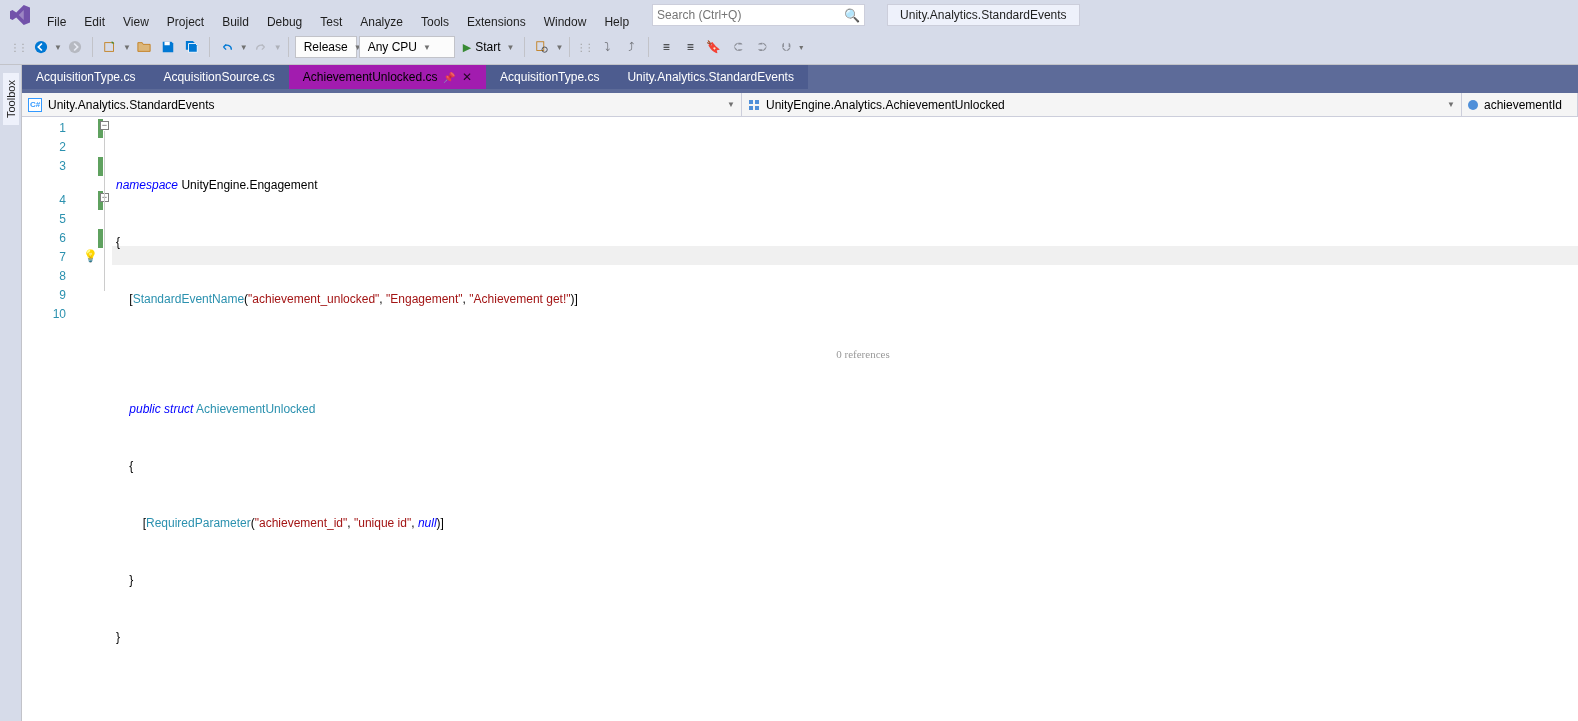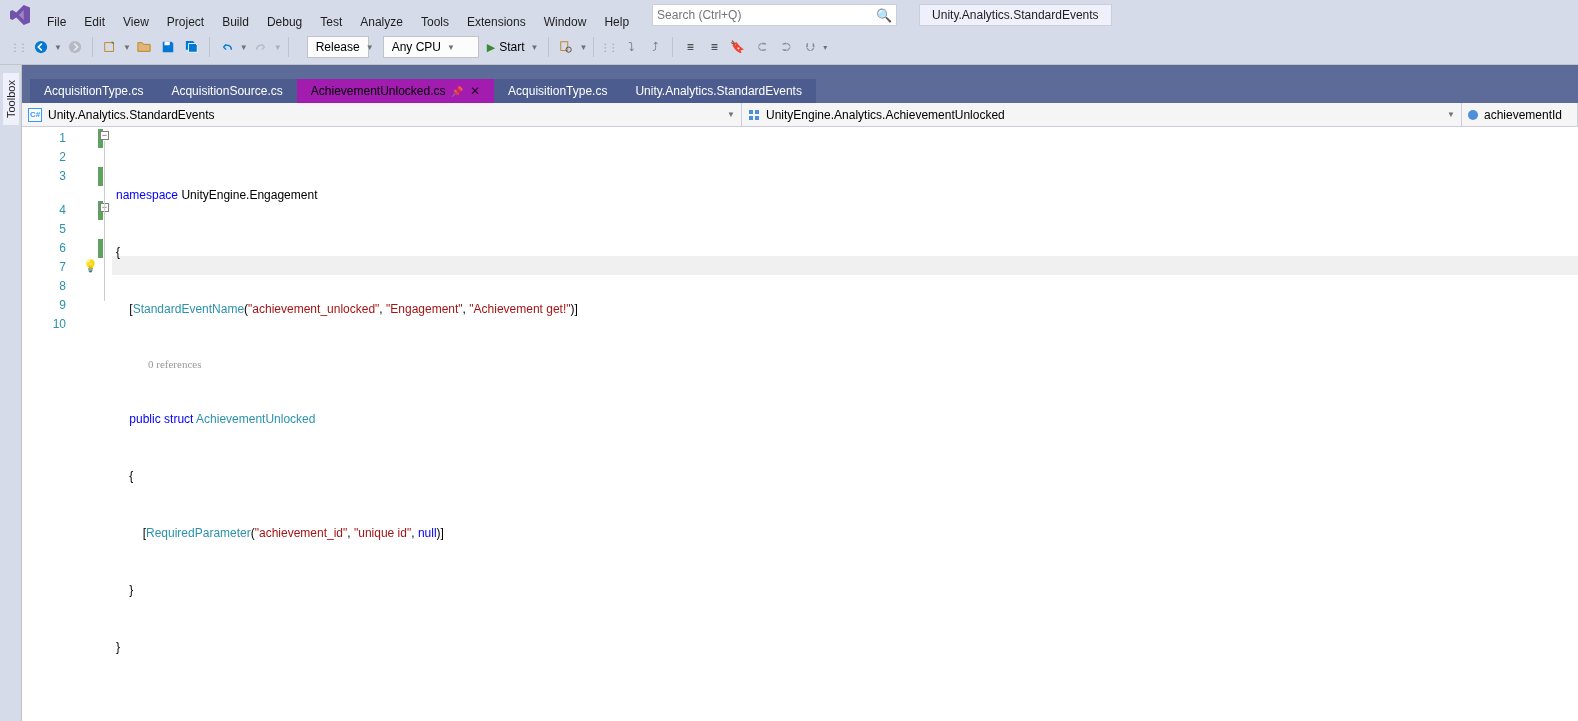--- a/index.html
+++ b/index.html
@@ -2,45 +2,45 @@
 <html><head>
 <meta charset="utf-8">
 <style>
 * { margin:0; padding:0; box-sizing:border-box; font-family:"Segoe UI",Tahoma,sans-serif; font-size:12px; }
 body { background:#d6dbe9; width:1578px; height:721px; overflow:hidden; }
 
 
 .menubar { height:30px; background:#d6dbe9; display:flex; align-items:center; padding-left:6px; }
 .vs-logo { width:20px; height:20px; margin:0 8px 0 4px; display:flex; align-items:center; justify-content:center; }
 .menu-item { padding:6px 9px; color:#1e1e1e; cursor:default;margin-top:14px; }
-.searchbox { margin-left:14px; width:245px; height:22px; background:#fff; border:1px solid #cccedb; display:flex; align-items:center; padding:0 4px; }
+.searchbox { margin-left:14px; width:213px; height:22px; background:#fff; border:1px solid #cccedb; display:flex; align-items:center; padding:0 4px; }
 .searchbox input { border:none; outline:none; flex:1; font-size:12px; background:transparent; }
 .search-icon { color:#1e1e1e; font-size:13px; }
 .solution-pill { margin-left:22px; padding:3px 12px; background:#eef1fb; border:1px solid #cccedb; color:#1e1e1e; }
 
 
 .toolbar { height:35px; background:#d6dbe9; display:flex; align-items:center; padding-left:10px; gap:2px; border-bottom:1px solid #c2c3c9; }
 .tbtn { width:22px; height:22px; display:flex; align-items:center; justify-content:center; color:#1e1e1e; }
 .tbtn svg { width:14px; height:14px; }
 .tsep { width:1px; height:20px; background:#c2c3c9; margin:0 4px; }
-.tdrop { height:22px; background:#fcfcfc; border:1px solid #c2c3c9; display:flex; align-items:center; padding:0 4px 0 8px; gap:6px; font-size:12px;margin-left:12px; }
+.tdrop { height:22px; background:#fcfcfc; border:1px solid #c2c3c9; display:flex; align-items:center; padding:0 4px 0 8px; gap:6px; font-size:12px; }
 .tdrop .caret { font-size:8px; color:#717171; }
 .startbtn { height:22px; display:flex; align-items:center; gap:4px; padding:0 4px 0 6px; }
 .startbtn .play { color:#388a34; font-size:11px; }
 .grip { color:#a0a0a0; font-size:10px; letter-spacing:-2px; margin-right:2px; }
 
 
 .left-strip { position:absolute; left:0; top:65px; bottom:0; width:22px; background:#d6dbe9; border-right:1px solid #c2c3c9; display:flex; justify-content:center; padding-top:8px; }
 .toolbox-tab { writing-mode:vertical-rl; transform:rotate(180deg); font-size:11px; color:#1e1e1e; padding:6px 2px; background:#eef1fb; height:52px; text-align:center; }
 
 
 .main { position:absolute; left:22px; top:65px; right:0; bottom:0; background:#5d6b99; display:flex; flex-direction:column; }
 
 
-.doctabs { height:38px; display:flex; background:#5d6b99; align-items:flex-end; padding-left:8px; }
+.doctabs { height:28px; display:flex; background:#5d6b99; align-items:flex-start; }
 .doctab { height:24px; padding:0 14px; display:flex; align-items:center; gap:6px; color:#fff; font-size:12px; background:#4d5c8f; margin-right:0; position:relative; }
 .doctab.active { background:#a21caf; color:#000; }
 .doctab .pin { font-size:10px; opacity:.8; }
 .doctab .close { font-size:12px; opacity:.8; }
 
 
 .navbar { height:24px; background:#f5f5f5; border-bottom:1px solid #cccedb; display:flex; }
 .navdrop { display:flex; align-items:center; padding:0 6px; border-right:1px solid #cccedb; gap:6px; flex-shrink:0; }
 .navdrop .caret { font-size:8px; color:#717171; margin-left:auto; }
 .csicon { width:14px; height:14px; background:#fff; border:1px solid #3399ff; color:#3399ff; font-size:8px; font-weight:bold; display:flex; align-items:center; justify-content:center; }
@@ -52,24 +52,24 @@
 .gutter { width:60px; background:#fff; text-align:right; color:#2b91af; font-family:Consolas,monospace; font-size:13px; padding-top:2px; }
 .gutter div { height:19px; line-height:19px; padding-right:16px; }
 .margin { width:16px; background:#fff; position:relative; }
 .foldcol { width:14px; background:#fff; position:relative; }
 .fold { position:absolute; width:9px; height:9px; border:1px solid #808080; background:#fff; font-size:9px; line-height:7px; text-align:center; color:#555; left:2px; }
 .chg { position:absolute; left:0; width:5px; background:#5fa15f; }
 .code { flex:1; font-family:Consolas,monospace; font-size:13px; line-height:19px; padding-top:2px; white-space:pre; color:#000; position:relative; }
 .code .line { height:19px; padding-left:4px; }
 .code .hl { background:#f0f0f0; position:absolute; left:0; right:0; height:19px; z-index:0; }
 .code .line > * { position:relative; z-index:1; }
-.k { color:#0000ff; }
+.k { color:#0000ff;font-style:italic; }
 .t { color:#2b91af; }
 .s { color:#a31515; }
-.codelens { color:#999; font-size:11px; font-family:"Segoe UI"; padding-left:4px; }
+.codelens { color:#999; font-size:11px; font-family:"Segoe UI"; padding-left:4px;text-align:center; }
 </style>
 </head>
 <body>
 
 <div class="menubar">
   <div class="vs-logo">
     <svg viewBox="0 0 16 16">
         <path fill="#7252aa" d="M11 0l5 2v12l-5 2-6-6-3 2-2-1V5l2-1 3 2 6-6z"></path>
         <path fill="#fff" d="M11 4v8L7 8z" opacity=".3"></path>
       </svg>

